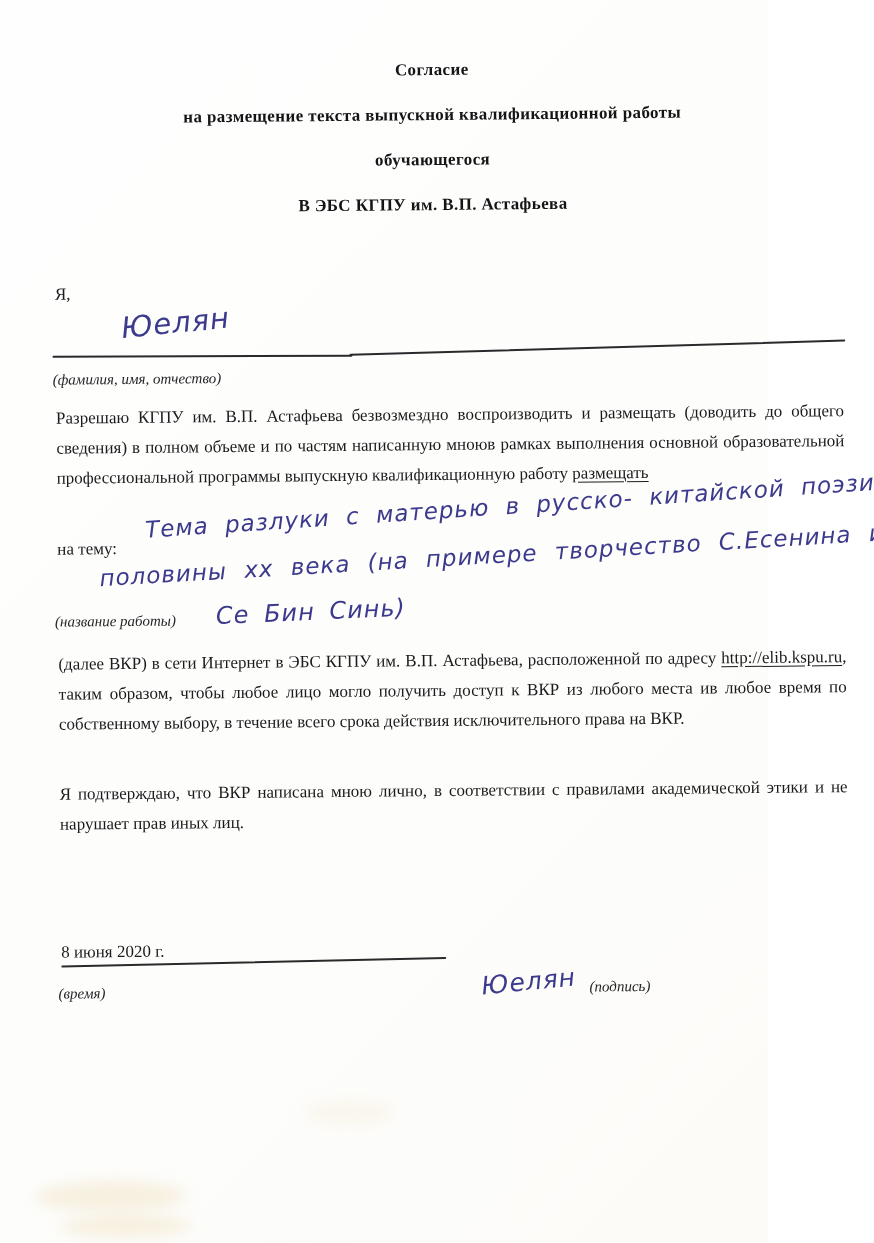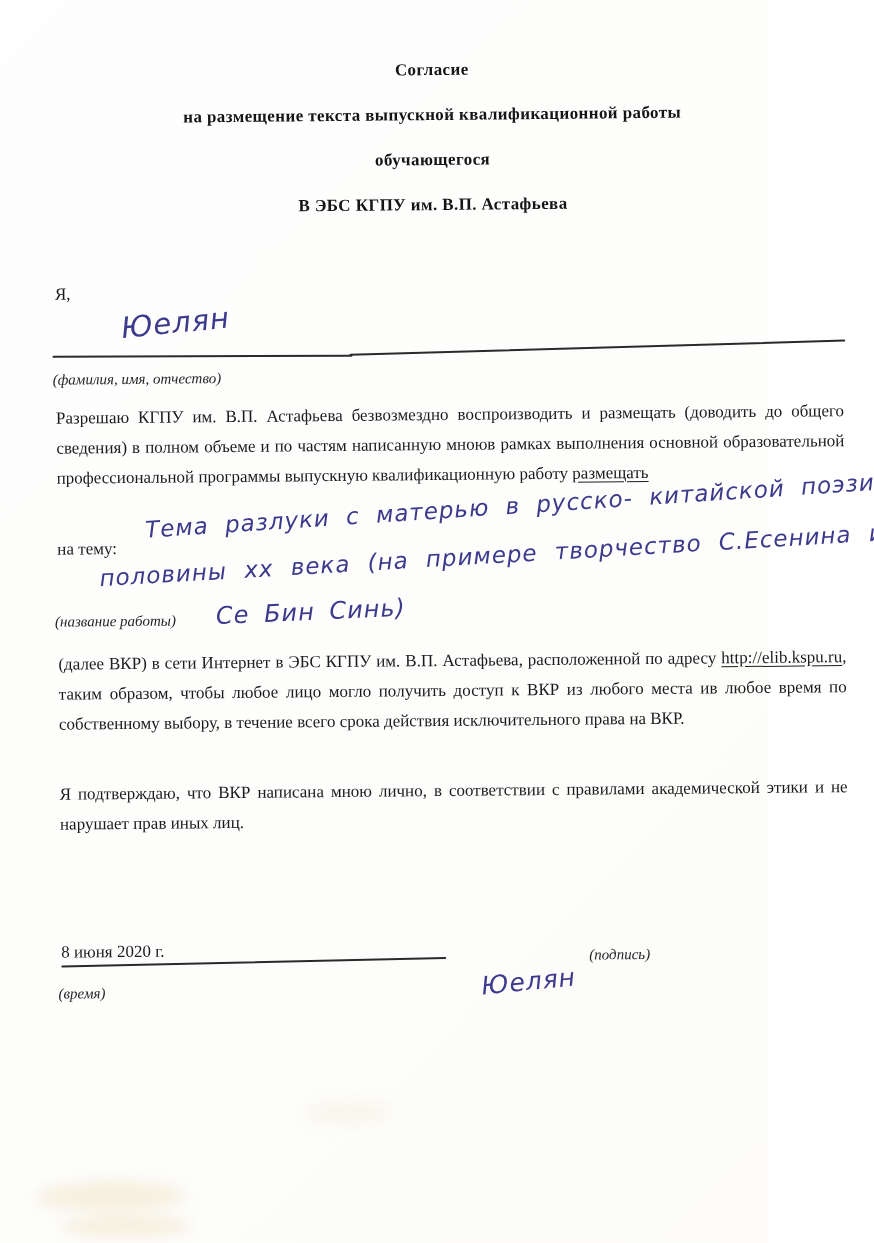--- a/index.html
+++ b/index.html
@@ -95,20 +95,20 @@
 
     <p class="abs para body-text" style="top:646px;"><span>(далее ВКР) в сети Интернет в ЭБС КГПУ им. В.П. Астафьева, расположенной по адресу </span><span class="u">http://elib.kspu.ru</span><span>, таким образом, чтобы любое лицо могло получить доступ к ВКР из любого места ив  любое время по собственному выбору, в течение всего срока действия исключительного права на ВКР.</span></p>
 
     <p class="abs para body-text" style="top:776px;">Я подтверждаю, что ВКР написана мною лично, в соответствии с правилами академической этики и не нарушает прав иных лиц.</p>
 
     <div class="abs body-text" style="left:58px; top:934px;">8 июня 2020 г.</div>
     <div class="rule" style="left:58px; top:962px; width:385px; transform:rotate(-0.75deg);"></div>
     <div class="abs caption" style="left:55px; top:982px;">(время)</div>
 
     <div class="abs hand" style="left:478px; top:972px; font-size:25px; transform:rotate(-5deg);">Юелян</div>
-    <div class="abs caption" style="left:586px; top:948px;">(подпись)</div>
+    <div class="abs caption" style="left:586px; top:980px;">(подпись)</div>
 
     <div class="smudge" style="left:30px; top:1178px; width:150px; height:30px;"></div>
     <div class="smudge" style="left:55px; top:1212px; width:130px; height:22px;"></div>
     <div class="smudge" style="left:300px; top:1100px; width:90px; height:24px; opacity:0.5;"></div>
 
   </div>
 </div>
 
 </body></html>

